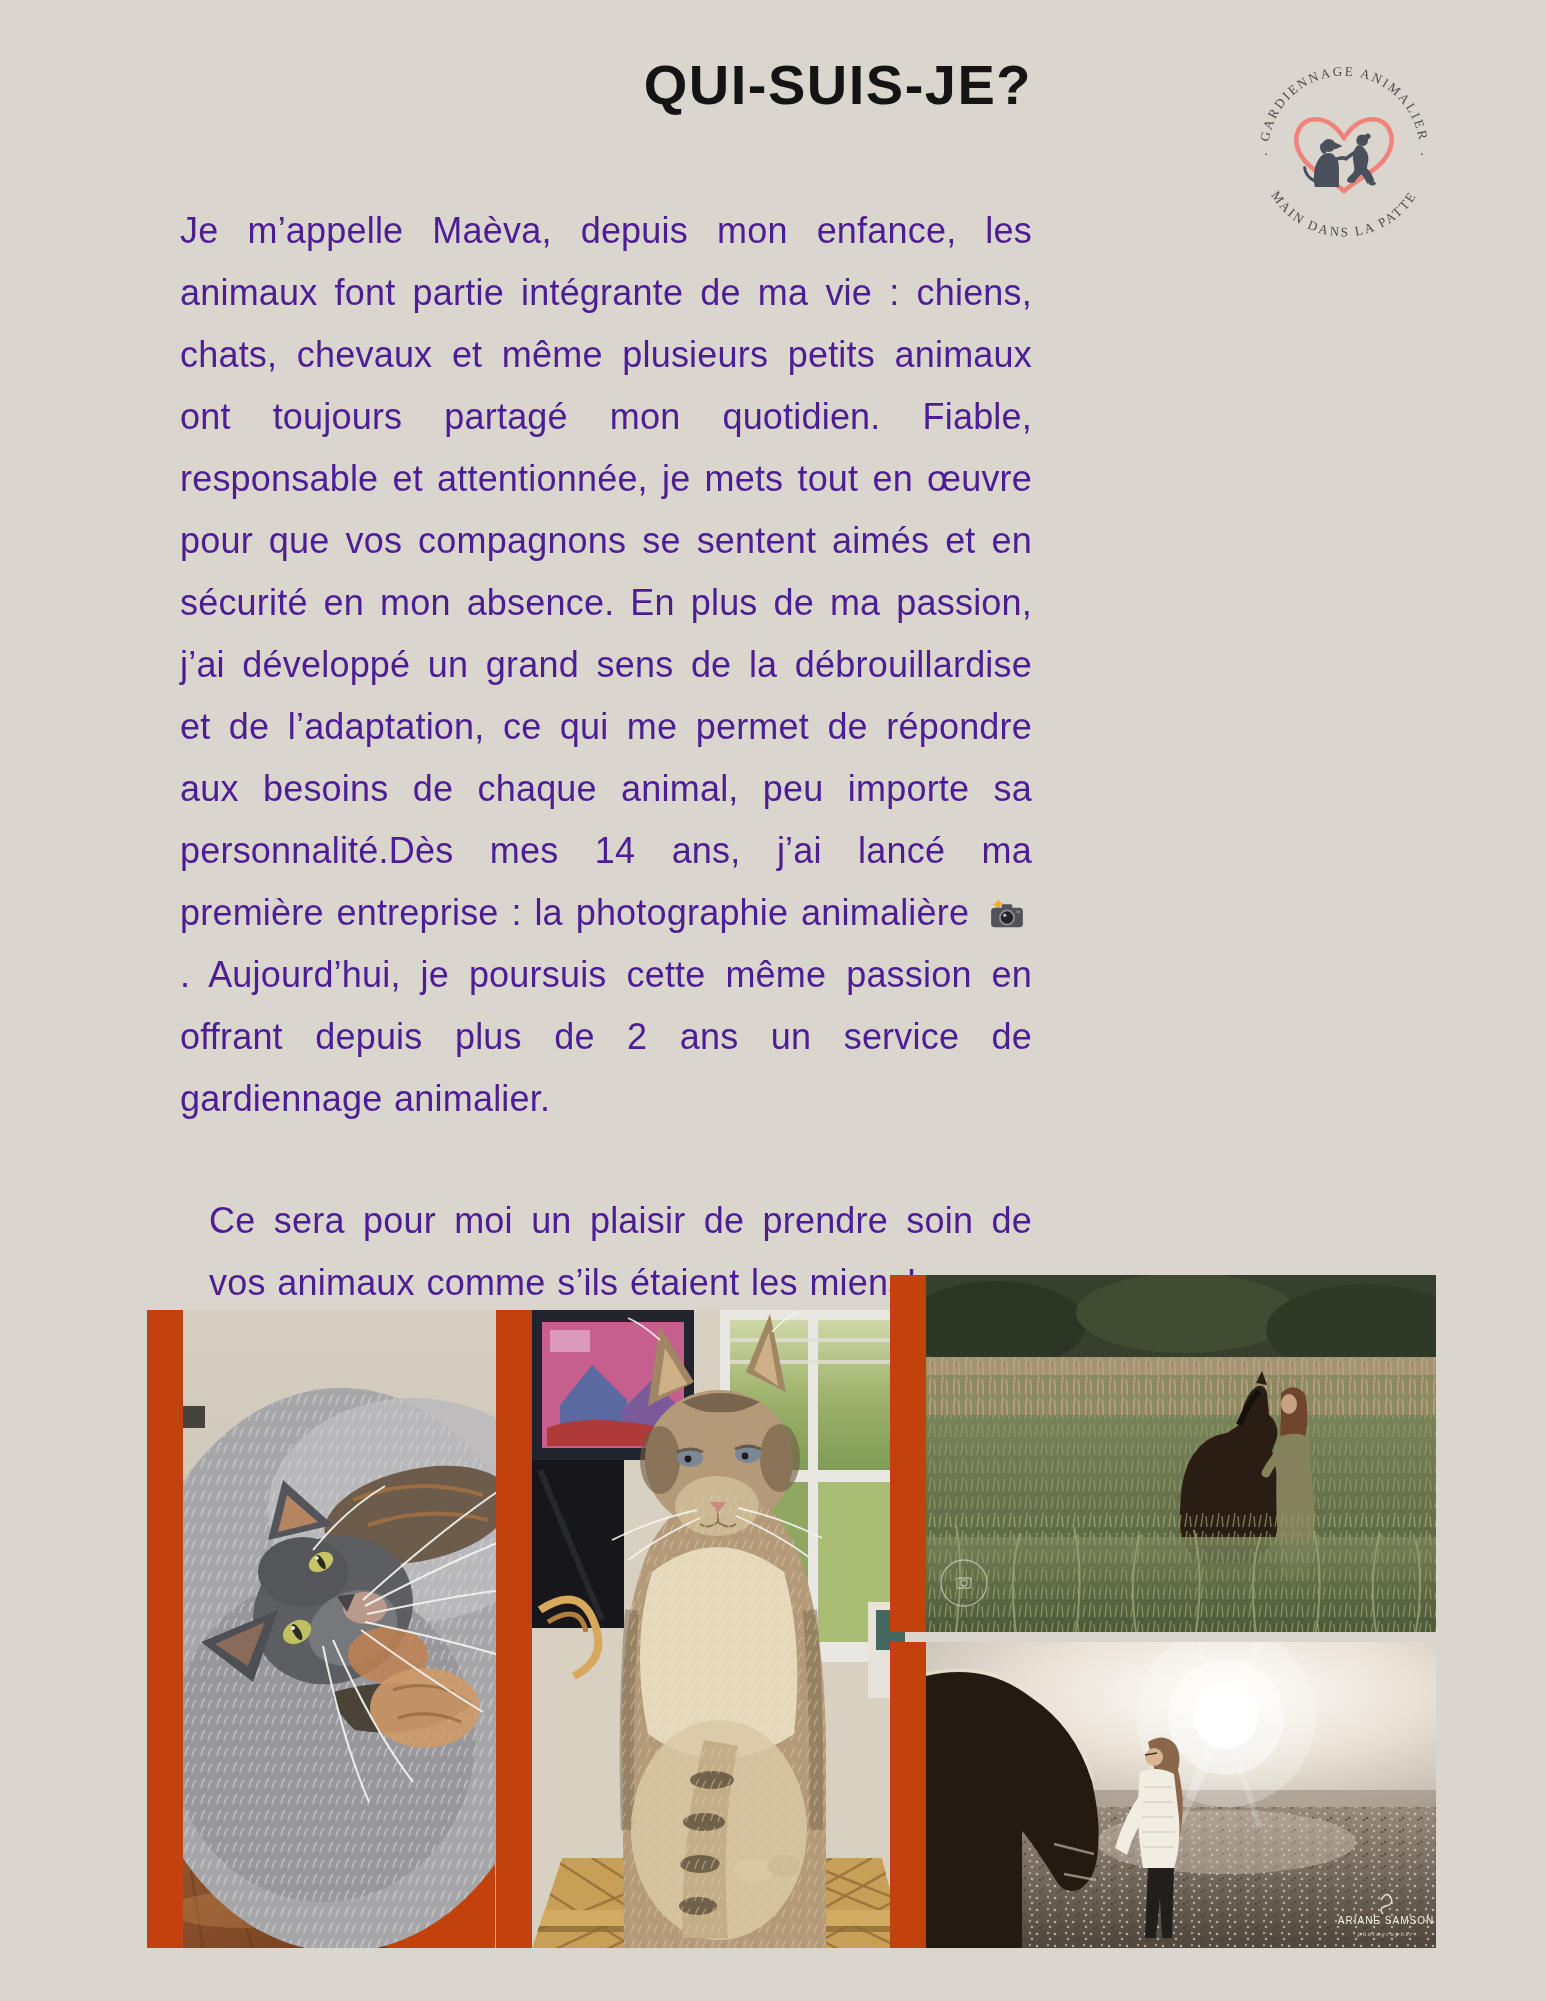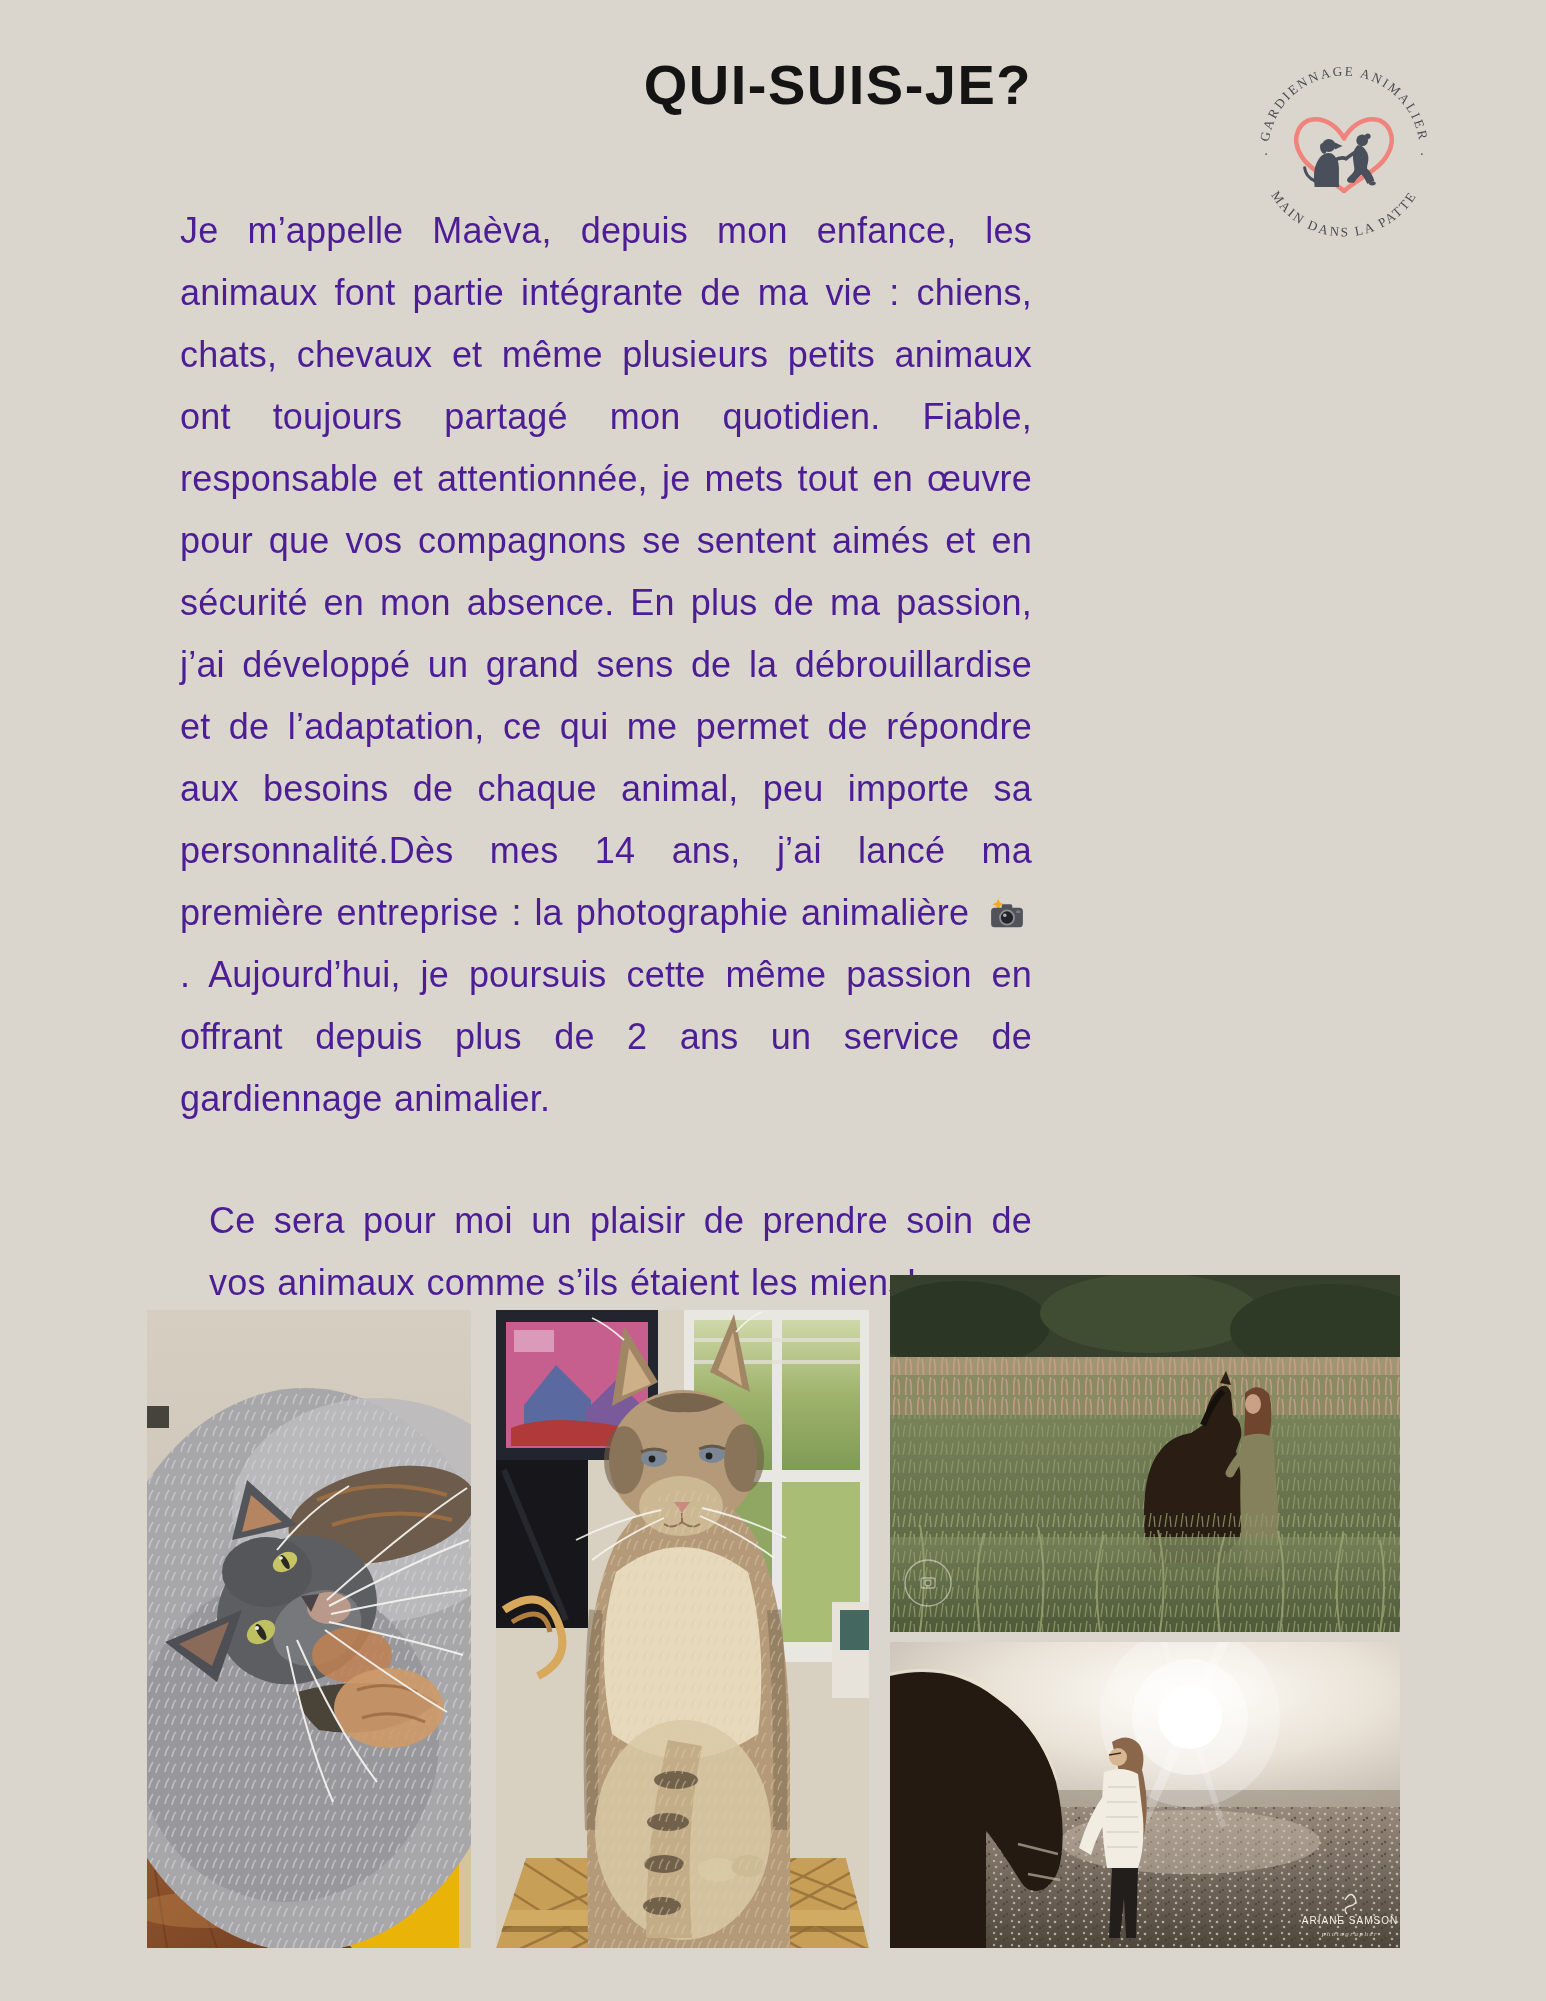--- a/index.html
+++ b/index.html
@@ -15,21 +15,21 @@
   .logo svg{display:block;width:100%;height:100%;}
   .arc-text{font-family:"Liberation Serif",serif;font-size:13px;letter-spacing:2.2px;fill:#4b4b50;}
   .dot-text{font-family:"Liberation Serif",serif;font-size:14px;fill:#55555a;}
   .bio{
     position:absolute;left:180px;top:200px;width:852px;
     color:#4c1d95;font-size:36px;line-height:62px;text-align:justify;word-spacing:1.5px;letter-spacing:0.2px;
   }
   .bio p{margin:0;}
   .bio .p2{margin-top:60px;margin-left:29px;}
   .emoji svg{vertical-align:-4px;margin:0 7px;}
-  .photo{position:absolute;overflow:hidden;background:#eab308;}
+  .photo{position:absolute;overflow:hidden;background:#c2410c;padding-left:36px;}
   .photo svg{display:block;width:100%;height:100%;}
   #photo-cat-bed{left:147px;top:1310px;width:324px;height:638px;}
   #photo-cat-chair{left:496px;top:1310px;width:373px;height:638px;}
   #photo-horse-field{left:890px;top:1275px;width:510px;height:357px;}
   #photo-horse-beach{left:890px;top:1642px;width:510px;height:306px;}
   .wm-name{font-family:"Liberation Sans",sans-serif;font-size:10px;letter-spacing:1px;fill:#f3f0e8;}
   .wm-role{font-family:"Liberation Serif",serif;font-size:7px;letter-spacing:1.5px;fill:#f3f0e8;opacity:.75;font-style:italic;}
 </style>
 </head>
 <body>

